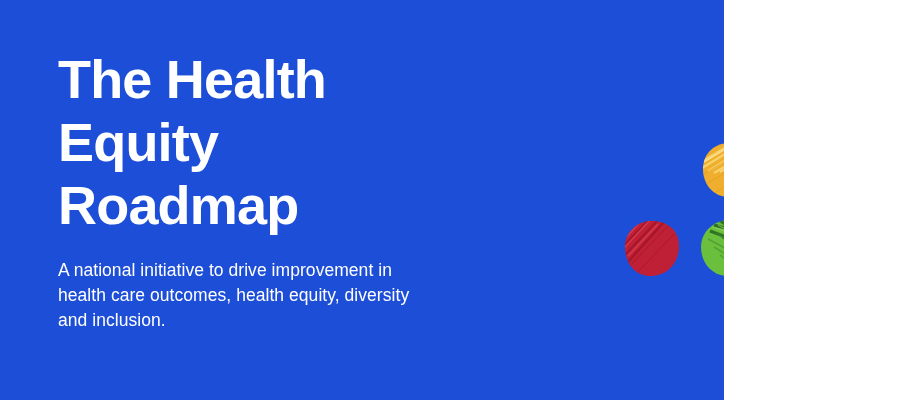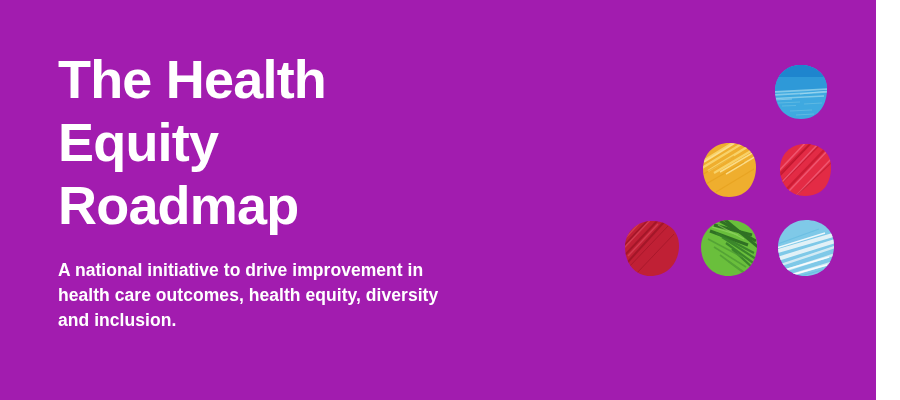--- a/index.html
+++ b/index.html
@@ -7,44 +7,44 @@
     padding: 0;
   }
   body {
     width: 900px;
     height: 400px;
     overflow: hidden;
     font-family: "Liberation Sans", sans-serif;
   }
   #banner {
     position: relative;
-    width: 876px;
+    width: 724px;
     height: 400px;
-    background: #a21caf;
+    background: #1d4ed8;
     overflow: hidden;
   }
   #text-block {
     position: absolute;
     left: 58px;
     top: 48px;
     width: 520px;
   }
   #headline {
     color: #FFFFFF;
     font-size: 54px;
     font-weight: bold;
     line-height: 1.17;
     letter-spacing: -0.8px;
     margin: 0;
     white-space: pre-line;
   }
   #subheadline {
     color: #FFFFFF;
     font-size: 17.5px;
-    font-weight: bold;
+    font-weight: normal;
     line-height: 1.45;
     letter-spacing: 0.05px;
     margin: 0;
     padding-top: 20px;
     white-space: pre-line;
   }
   #circle-cluster {
     position: absolute;
     left: 0;
     top: 0;

